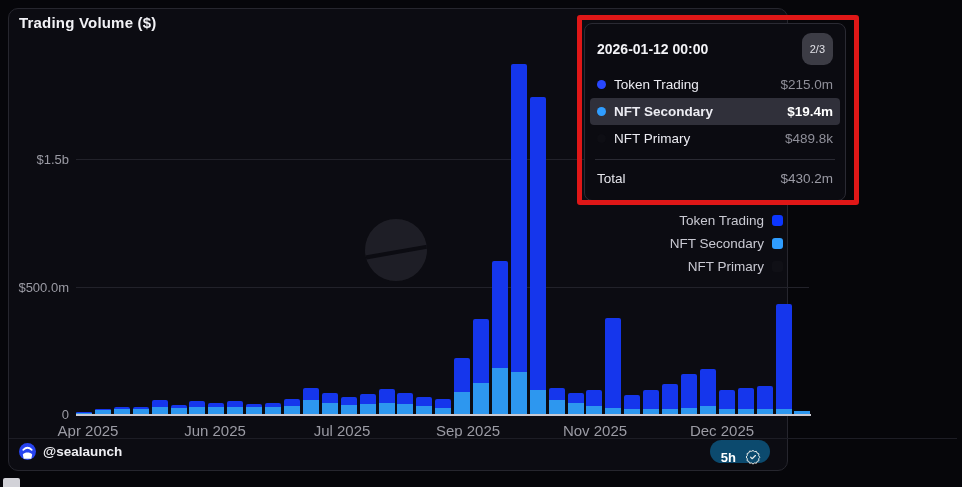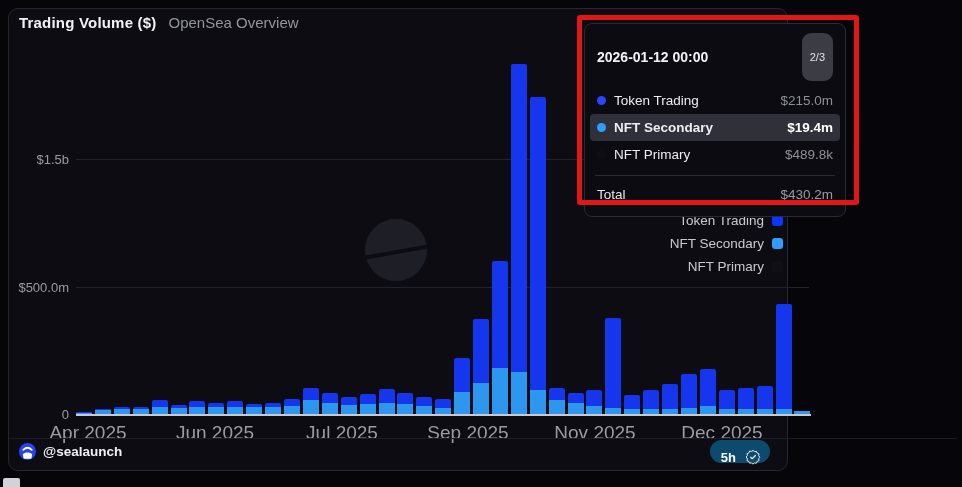--- a/index.html
+++ b/index.html
@@ -28,41 +28,41 @@
 
   
   .bars { position:absolute; left:67px; top:47px; width:735px; height:358px;
           display:flex; align-items:flex-end; justify-content:space-between; z-index:2; }
   .bar { width:16px; display:flex; flex-direction:column; justify-content:flex-end; }
   .seg-token { background:#1536ec; border-radius:2px 2px 0 0; }
   .seg-secondary { background:#2d97ef; }
 
   
   .xaxis { position:absolute; left:0; top:413px; width:950px; height:20px; }
-  .xtick { position:absolute; transform:translateX(-50%); color:#9b9ba4; font-size:19px; white-space:nowrap; }
+  .xtick { position:absolute; transform:translateX(-50%); color:#9b9ba4; font-size:15px; white-space:nowrap; }
 
   
   .watermark { position:absolute; z-index:4; pointer-events:none; }
   .wm-circle { left:356px; top:210px; width:62px; height:62px; border-radius:50%;
                background:rgba(200,200,218,0.10); overflow:hidden; }
   .wm-slash { position:absolute; left:-6px; top:31px; width:76px; height:4px; background:#0c0c12; transform:rotate(-10deg); }
   .wm-text { left:440px; top:207px; font-size:57px; font-weight:bold; letter-spacing:1px; color:rgba(200,200,218,0.10); }
 
   
   .legend { position:absolute; right:4px; top:177px; z-index:10; }
   .legend-row { display:flex; align-items:center; justify-content:flex-end; gap:8px; height:23px;
                 color:#c9c9d2; font-size:13.5px; cursor:pointer; }
   .swatch { width:11px; height:11px; border-radius:3px; flex:0 0 auto; }
 
   
   .tooltip { position:absolute; left:575px; top:14px; width:262px; z-index:20;
              background:#0b0b11; border:1px solid #2a2a33; border-radius:8px; padding:9px 12px 10px 12px; }
   .tt-head { display:flex; align-items:center; justify-content:space-between; margin-bottom:6px; }
   .tt-date { color:#f2f2f6; font-size:14px; font-weight:bold; }
-  .tt-pill { background:#3c3c45; color:#e0e0e6; font-size:11px; padding:18px 8px; border-radius:9px; }
+  .tt-pill { background:#3c3c45; color:#e0e0e6; font-size:11px; padding:10px 8px; border-radius:9px; }
   .tt-row { display:flex; align-items:center; height:27px; color:#ececf2; font-size:13.5px; padding:0 7px; margin:0 -7px; }
   .tt-row .dot { width:9px; height:9px; border-radius:50%; margin-right:8px; flex:0 0 auto; }
   .tt-row .val { margin-left:auto; color:#8f8f99; }
   .tt-row.hl { background:#30303a; border-radius:4px; font-weight:bold; }
   .tt-row.hl .val { color:#ffffff; }
   .tt-div { height:1px; background:#2a2a33; margin:7px -2px 6px -2px; }
   .tt-total { display:flex; align-items:center; height:24px; color:#e6e6ec; font-size:13.5px; }
   .tt-total .val { margin-left:auto; color:#9a9aa4; }
 
   
@@ -81,21 +81,20 @@
                 background:#d2d2d8; border-radius:2px 2px 0 0; }
 </style>
 </head>
 <body>
 
 <div id="wrap">
   <div class="panel">
 
     <div class="titlebar">
       <span class="title">Trading Volume ($)</span>
-      <span class="subtitle">OpenSea Overview</span>
     </div>
 
     <div class="ytick ytick-1b">$1.5b</div>
     <div class="ytick ytick-500m">$500.0m</div>
     <div class="ytick ytick-0">0</div>
     <div class="gridline grid-1b"></div>
     <div class="gridline grid-500m"></div>
     <div class="axisline"></div>
 
     <div class="bars">

